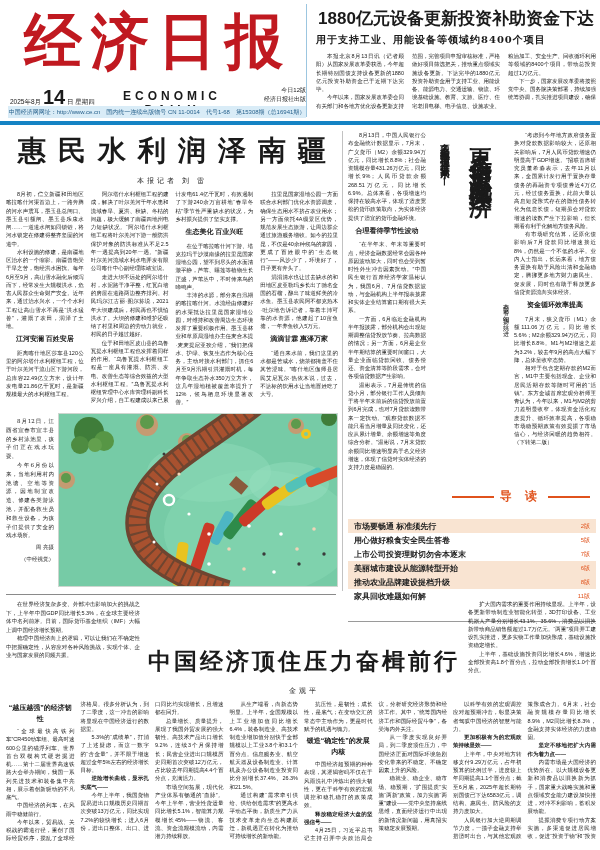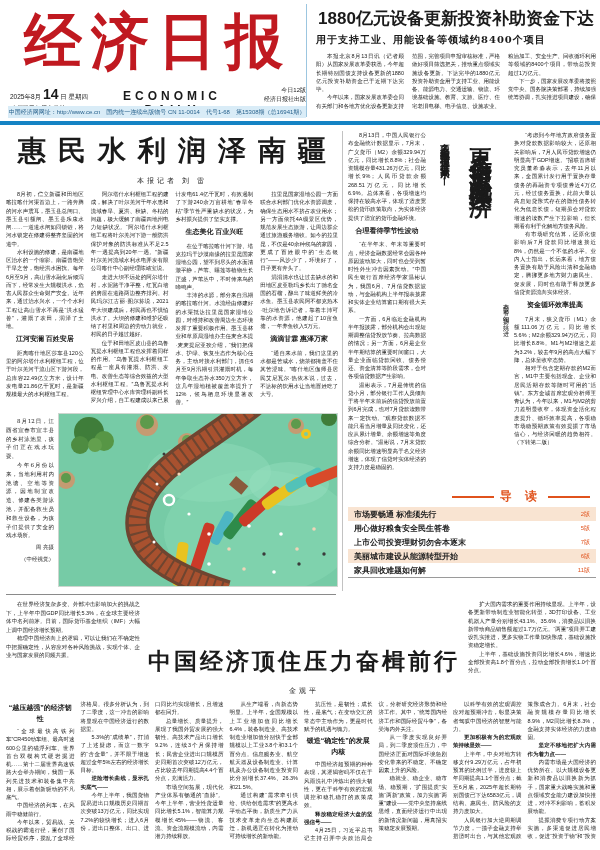--- a/index.html
+++ b/index.html
@@ -6,21 +6,21 @@
   .page{position:relative;width:600px;height:850px;margin:0 auto;background:#ffffff;
         font-family:"Liberation Sans","DejaVu Sans",sans-serif;color:#1a1a1a;overflow:hidden;}
   p{margin:0;text-indent:2em;}
   
   .mast-title{position:absolute;left:12px;top:0px;width:292px;text-align:center;
       font-family:"DejaVu Serif",serif;font-weight:bold;font-size:58px;line-height:82px;
       color:#c01920;letter-spacing:9px;transform:scaleY(1.04);}
   .mast-row{position:absolute;left:10px;top:86px;width:296px;display:flex;align-items:flex-start;}
   .date-block{width:92px;}
   .date-line{font-size:6.5px;white-space:nowrap;}
-  .date-line .day{font-size:14px;font-weight:bold;}
+  .date-line .day{font-size:20px;font-weight:bold;}
   .lunar{font-size:6px;font-style:italic;margin-top:2px;font-family:"DejaVu Serif",serif;}
   .eng{flex:1;text-align:center;font-size:12px;font-weight:bold;letter-spacing:4px;margin-top:3px;}
   .pub-block{width:64px;text-align:right;font-size:6px;line-height:9px;}
   .info-bar{position:absolute;left:8px;top:106px;width:298px;height:12px;background:#d9ecf7;
       color:#27618c;font-size:6px;line-height:12px;text-align:center;white-space:nowrap;overflow:hidden;}
   .vdiv-top{position:absolute;left:306px;top:4px;width:1px;height:113px;background:#9cc6e0;}
   .thick-rule{position:absolute;left:0;top:121px;width:600px;height:4px;background:#1583c4;}
   
   .top-article{position:absolute;left:316px;top:8px;width:280px;}
   .top-headline{font-size:17px;font-weight:bold;text-align:center;line-height:21px;white-space:nowrap;}
@@ -43,21 +43,21 @@
       font-family:"DejaVu Serif",serif;letter-spacing:2px;padding-top:4px;margin-left:5px;}
   .credit-headline{width:44px;writing-mode:vertical-rl;font-size:23px;font-weight:bold;
       letter-spacing:4px;margin-left:2px;}
   .credit-byline{width:13px;writing-mode:vertical-rl;font-size:6px;letter-spacing:2px;padding-top:168px;}
   .credit-colB{flex:1;font-size:5.5px;line-height:1.5;text-align:justify;overflow:hidden;margin-left:4px;}
   
   .guide{position:absolute;left:348px;top:489px;width:248px;}
   .guide-header{display:flex;align-items:center;justify-content:flex-end;color:#e0521c;
       font-weight:bold;font-size:12px;letter-spacing:5px;height:15px;}
   .guide-dash{flex:0 0 42px;height:2px;background:#e0521c;margin:0 6px;}
-  .guide-rows{margin-top:3px;border-bottom:1px solid #9a9a9a;padding-bottom:0;}
+  .guide-rows{margin-top:15px;border-bottom:1px solid #9a9a9a;padding-bottom:18px;}
   .guide-row{display:flex;height:14px;align-items:center;padding:0 6px;}
   .guide-row.shaded{background:#f9e4d2;}
   .guide-title{flex:1;font-size:8px;font-weight:bold;color:#222;}
   .guide-page{font-size:6px;color:#e0521c;}
   
   .photo-caption{position:absolute;left:6px;top:417px;width:48px;font-size:5.5px;line-height:1.6;
       text-align:justify;font-family:"DejaVu Serif",serif;}
   .photo-credit{text-align:right;margin-top:3px;}
   .photo{position:absolute;left:58px;top:413px;width:278px;height:172px;border:1px solid #cdd6cf;}
   .rule-photo{position:absolute;left:6px;top:594px;width:330px;height:1px;background:#8a8a8a;}
@@ -168,20 +168,24 @@
         <span class="guide-title">用心做好粮食安全民生答卷</span>
         <span class="guide-page">5版</span>
       </div>
       <div class="guide-row">
         <span class="guide-title">上市公司投资理财切勿舍本逐末</span>
         <span class="guide-page">7版</span>
       </div>
       <div class="guide-row shaded">
         <span class="guide-title">美丽城市建设从能源转型开始</span>
         <span class="guide-page">6版</span>
+      </div>
+      <div class="guide-row shaded">
+        <span class="guide-title">推动农业品牌建设提档升级</span>
+        <span class="guide-page">8版</span>
       </div>
       <div class="guide-row">
         <span class="guide-title">家具回收难题如何解</span>
         <span class="guide-page">11版</span>
       </div>
     </div>
   </div>
 
   <div class="photo-caption">
     <p>8月12日，江西省宜春市宜丰县的乡村泳池里，孩子们正在戏水玩耍。</p>

